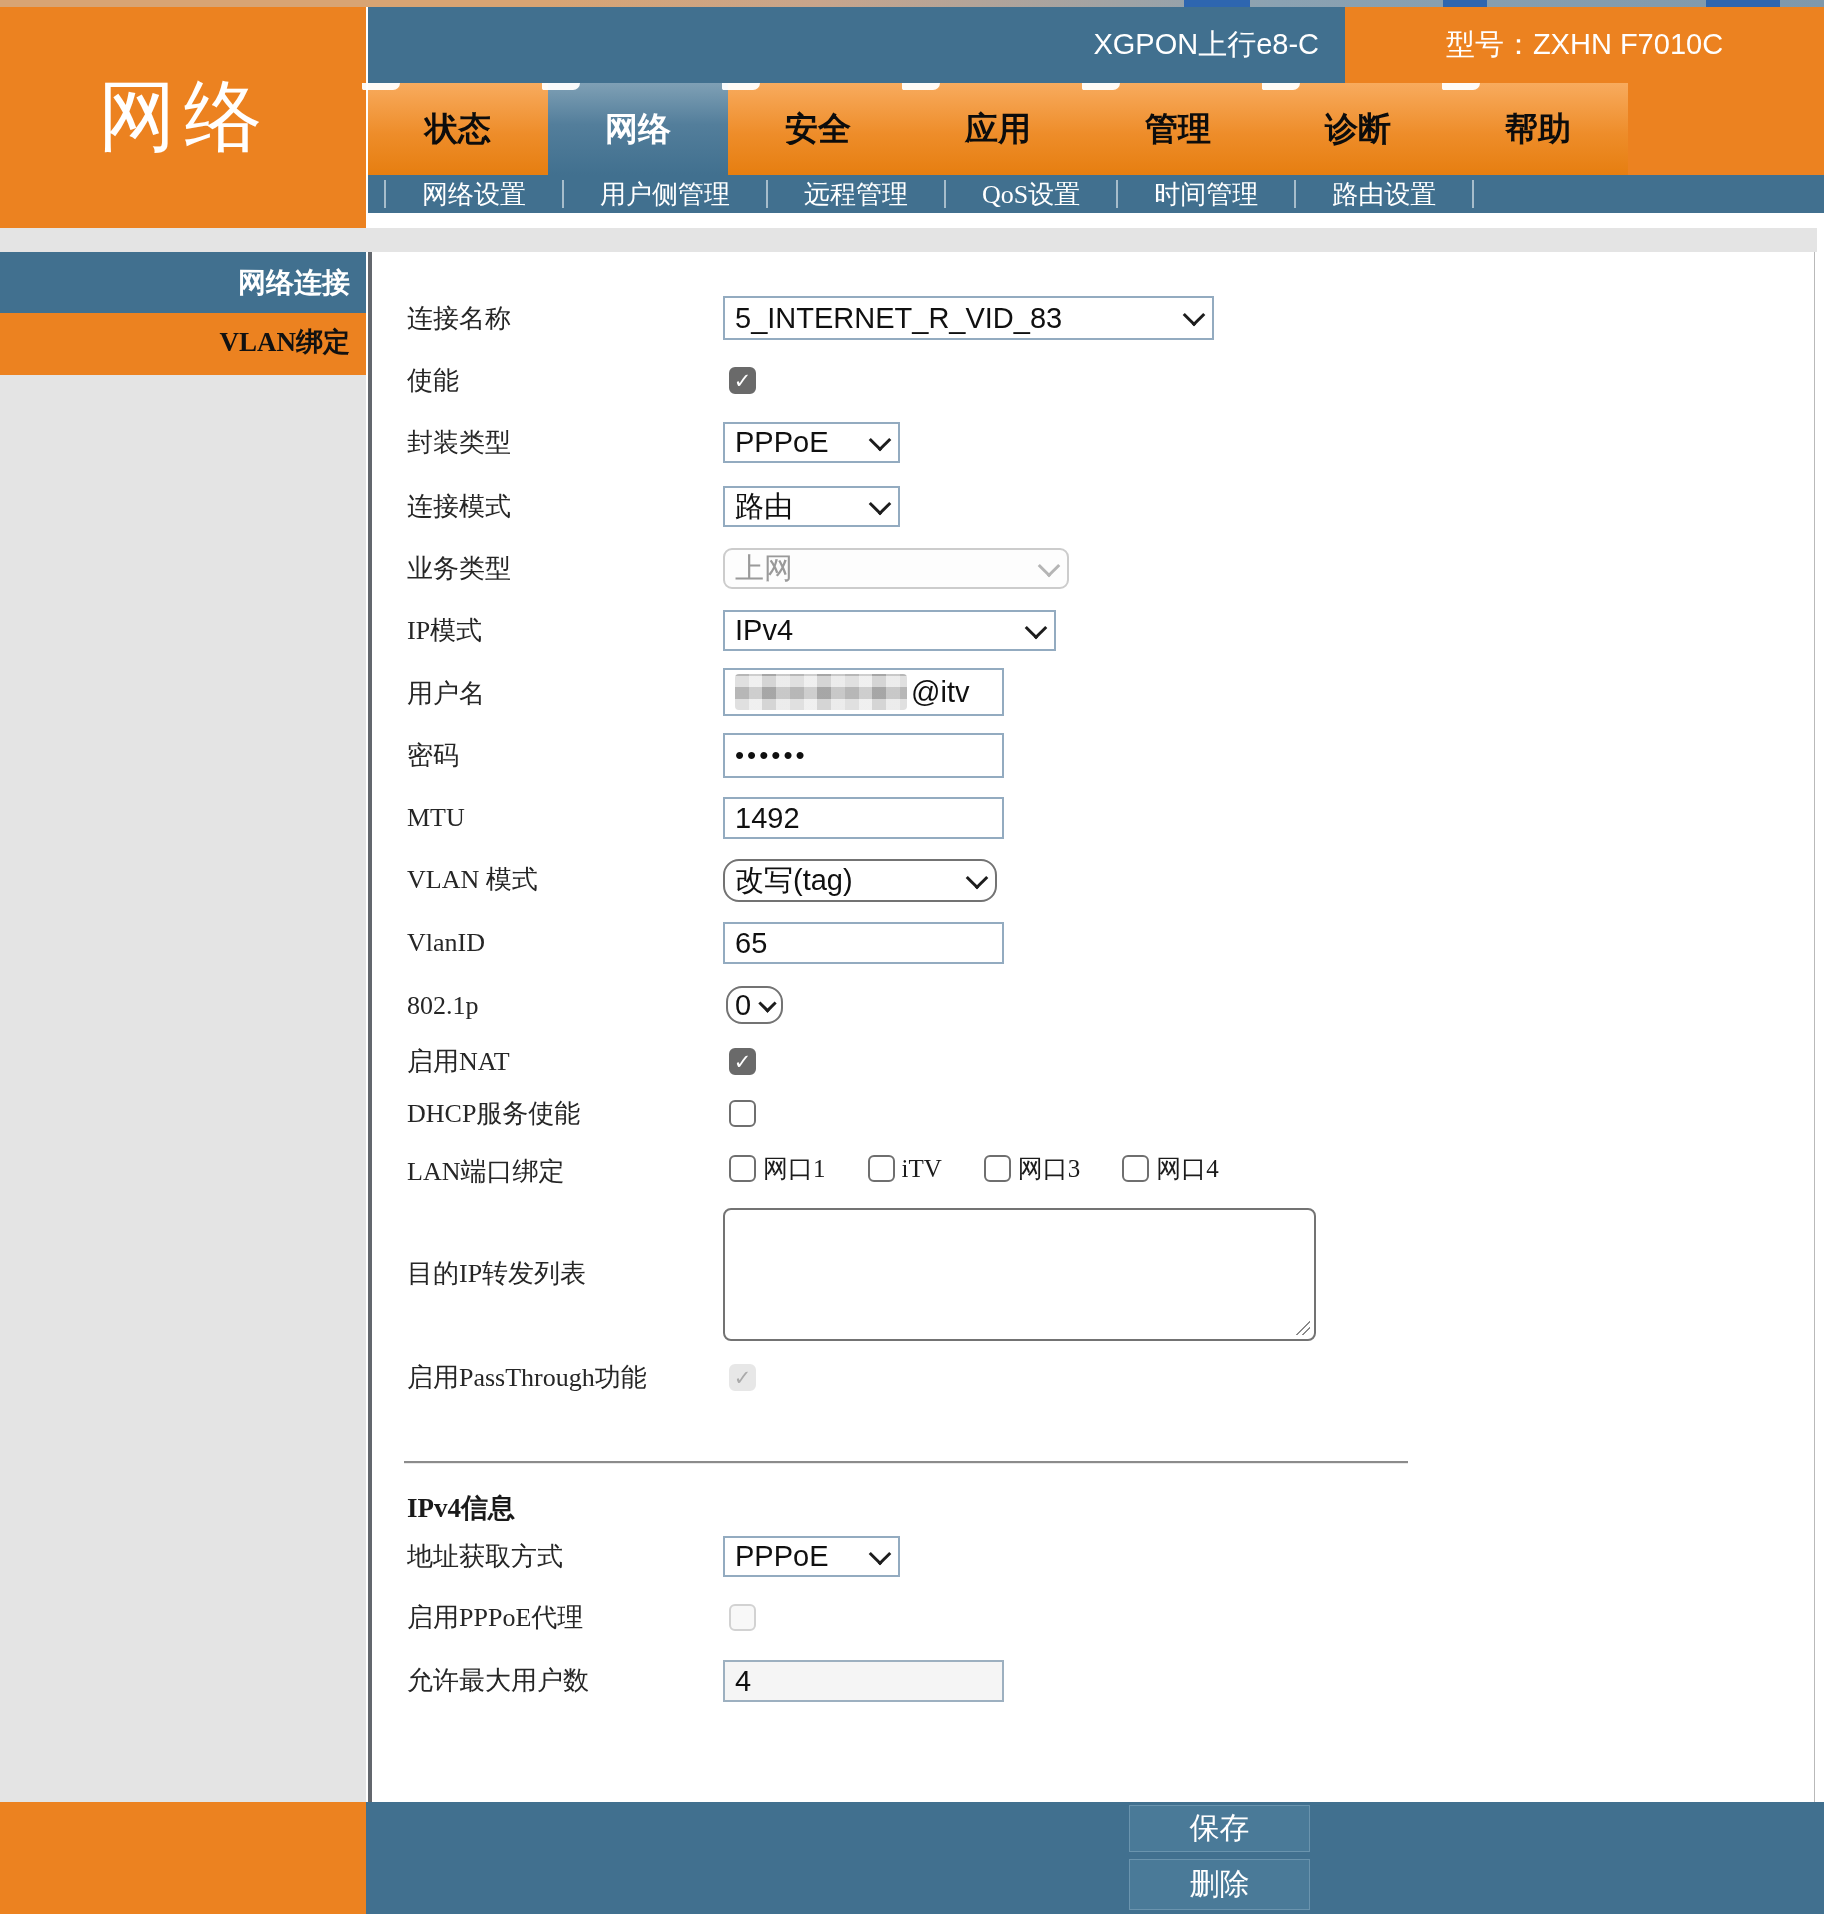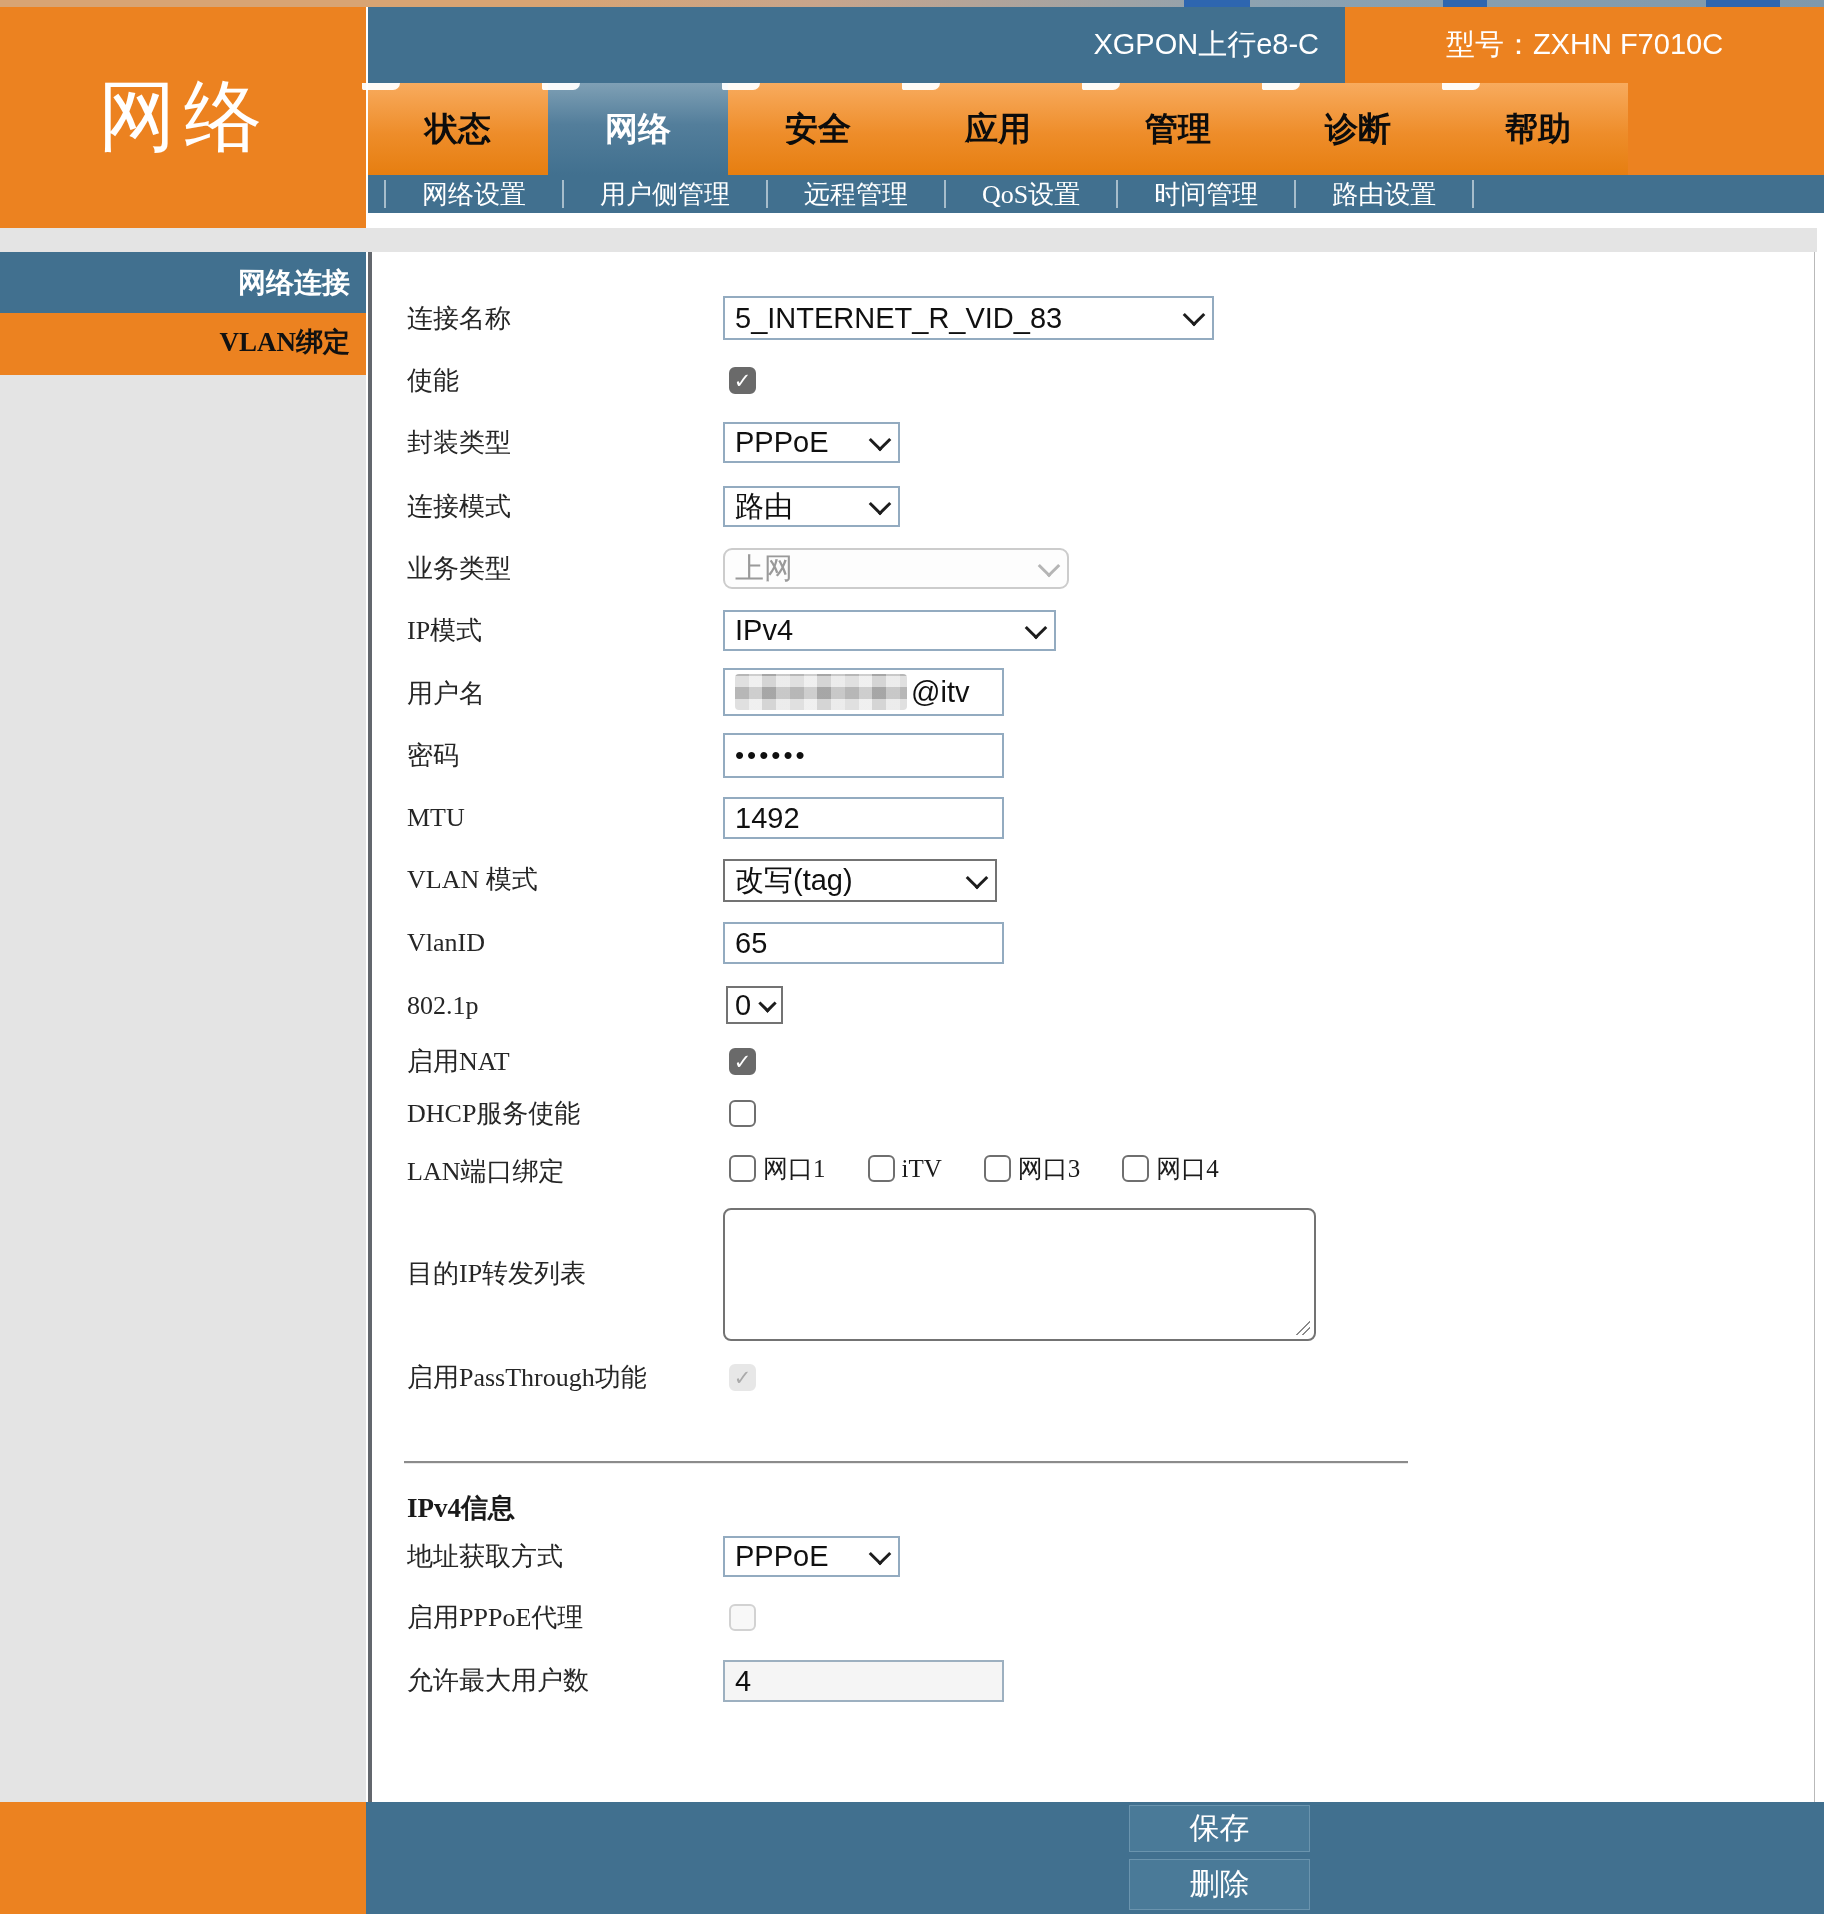--- a/index.html
+++ b/index.html
@@ -46,21 +46,21 @@
   .subnav .item{padding:0 34px;white-space:nowrap;cursor:pointer;}
 
   
   .content{left:368px;top:252px;width:1447px;height:1550px;background:#ffffff;box-sizing:border-box;
            border-left:4px solid #63676d;border-right:1px solid #b9b9b9;}
   .content .lab{position:absolute;left:35px;height:36px;line-height:36px;font-size:26px;color:#262626;
            font-family:"Liberation Serif","DejaVu Serif",serif;white-space:nowrap;}
   .ctrl{position:absolute;box-sizing:border-box;background:#ffffff;display:flex;align-items:center;
         padding:0 10px;font-size:29px;color:#101010;}
   .sel-sq{border:2px solid #93abc0;}
-  .sel-rd{border:2px solid #737373;border-radius:0;}
+  .sel-rd{border:2px solid #737373;border-radius:16px;}
   .sel-dis{border:2px solid #cccccc;border-radius:9px;color:#9a9a9a;background:#fdfdfd;}
   .inp{border:2px solid #93abc0;}
   .inp-gray{border:2px solid #9db0c0;background:#f5f5f5;}
   .chev{width:13px;height:13px;border-right:3px solid #1d1d1d;border-bottom:3px solid #1d1d1d;
         transform:rotate(45deg);margin-left:auto;margin-bottom:6px;flex:none;}
   .chev.gray{border-color:#b5b5b5;}
   .pwdots{letter-spacing:3px;font-size:26px;}
 
   
   .cb{position:absolute;width:27px;height:27px;box-sizing:border-box;border-radius:6px;

